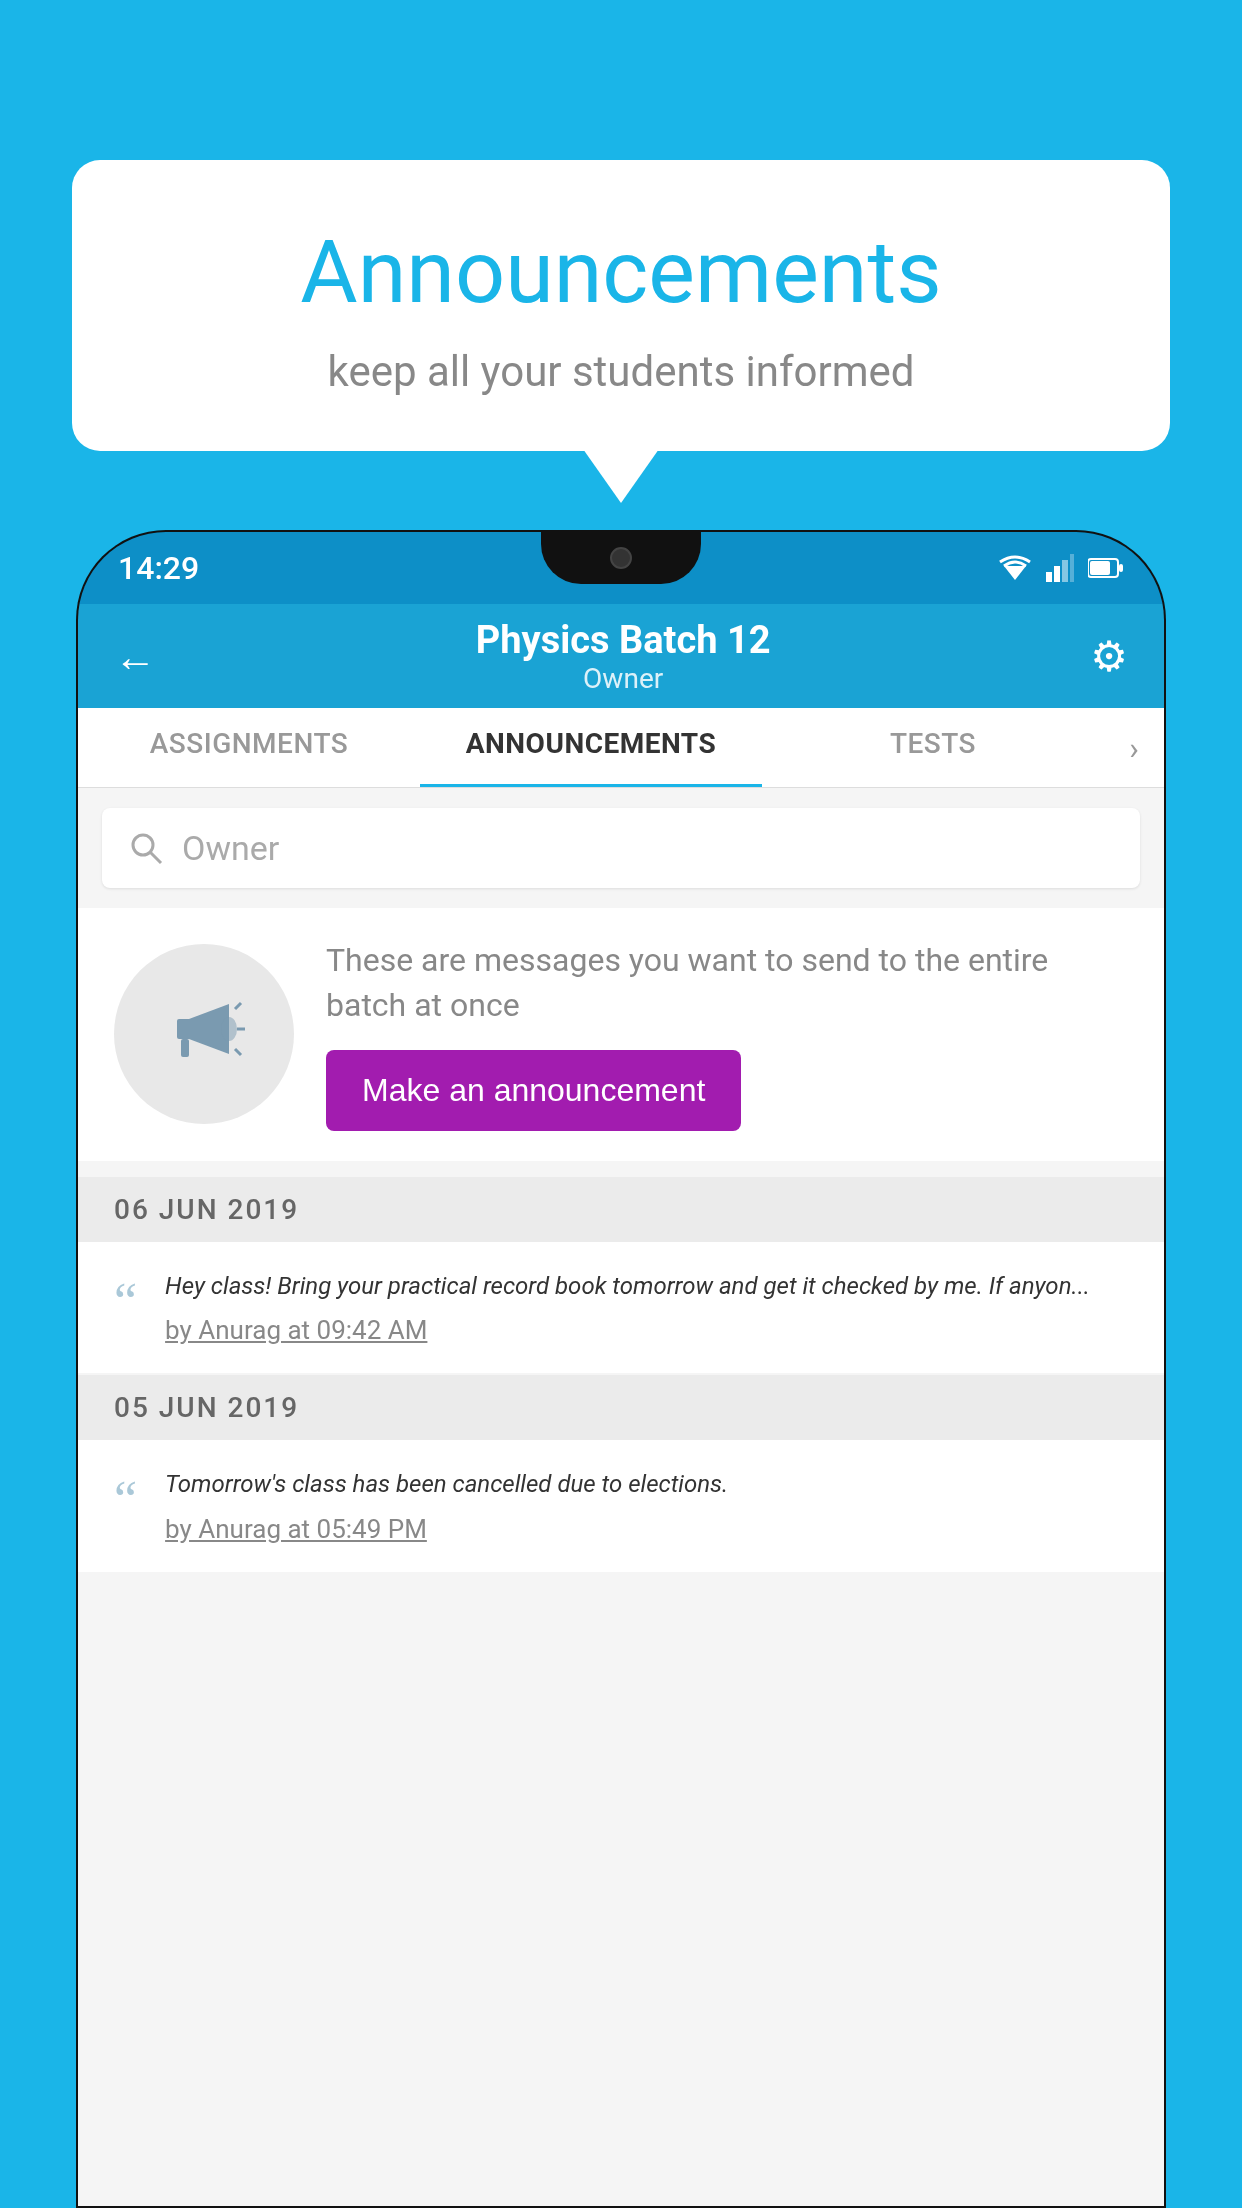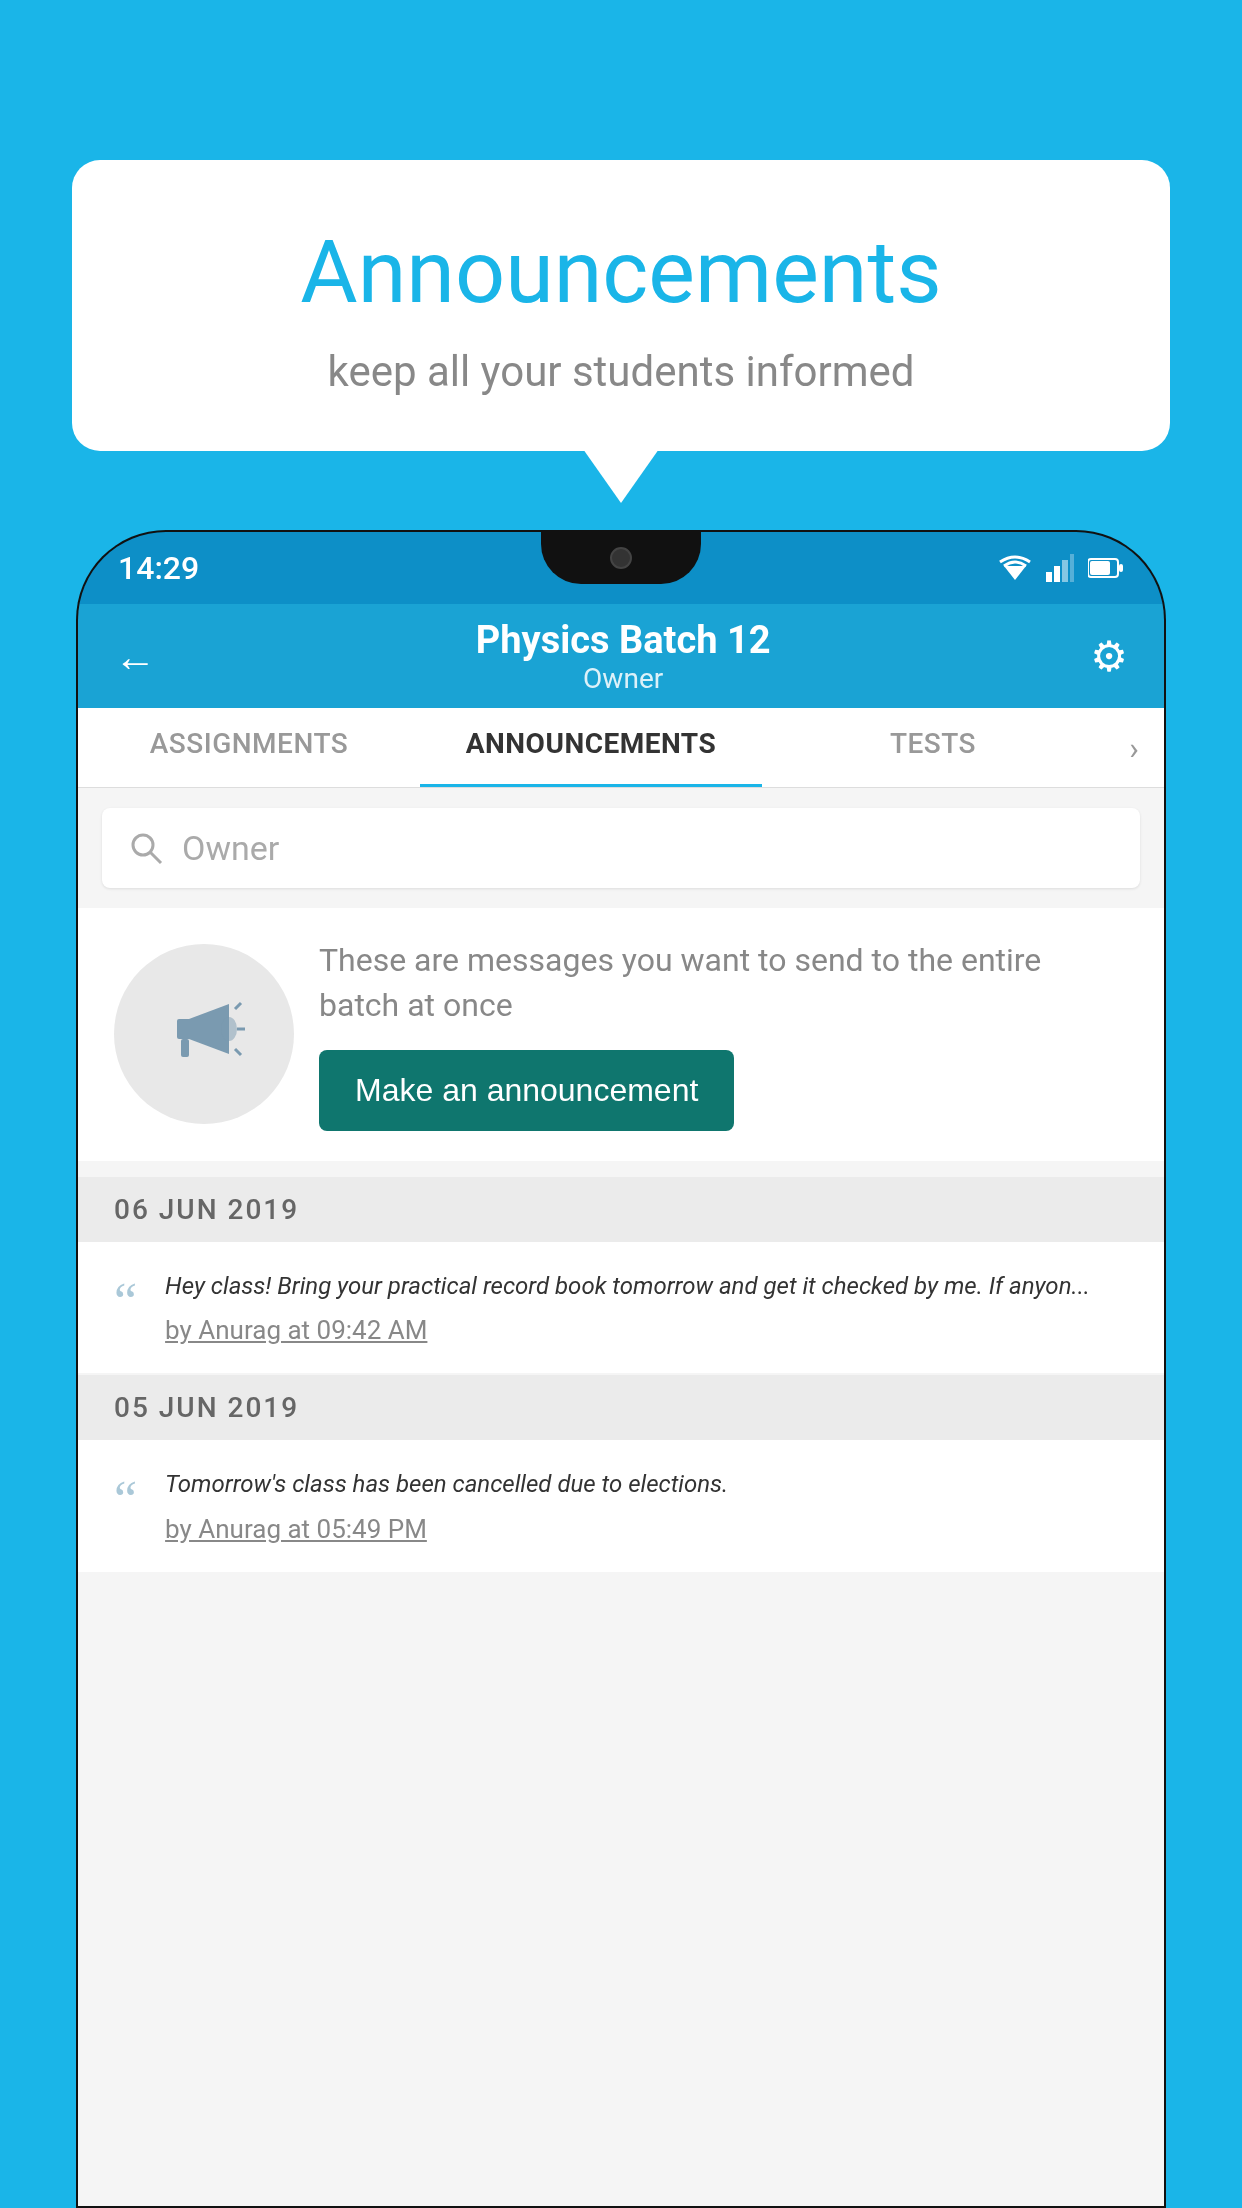--- a/index.html
+++ b/index.html
@@ -205,21 +205,21 @@
       color: #aaa;
     }
 
     
     .announcement-promo {
       background: white;
       margin: 0 0 16px 0;
       padding: 30px 36px;
       display: flex;
       align-items: center;
-      gap: 25px;
+      gap: 32px;
     }
     .promo-icon-circle {
       width: 180px;
       height: 180px;
       background: #e8e8e8;
       border-radius: 50%;
       flex-shrink: 0;
       display: flex;
       align-items: center;
       justify-content: center;
@@ -227,21 +227,21 @@
     .promo-text-area {
       flex: 1;
     }
     .promo-description {
       font-size: 32px;
       color: #888;
       line-height: 1.4;
       margin-bottom: 22px;
     }
     .make-announcement-btn {
-      background: #0f766e;
+      background: #a21caf;
       color: white;
       border: none;
       border-radius: 8px;
       padding: 22px 36px;
       font-size: 32px;
       font-weight: 500;
       cursor: pointer;
     }
 
     

